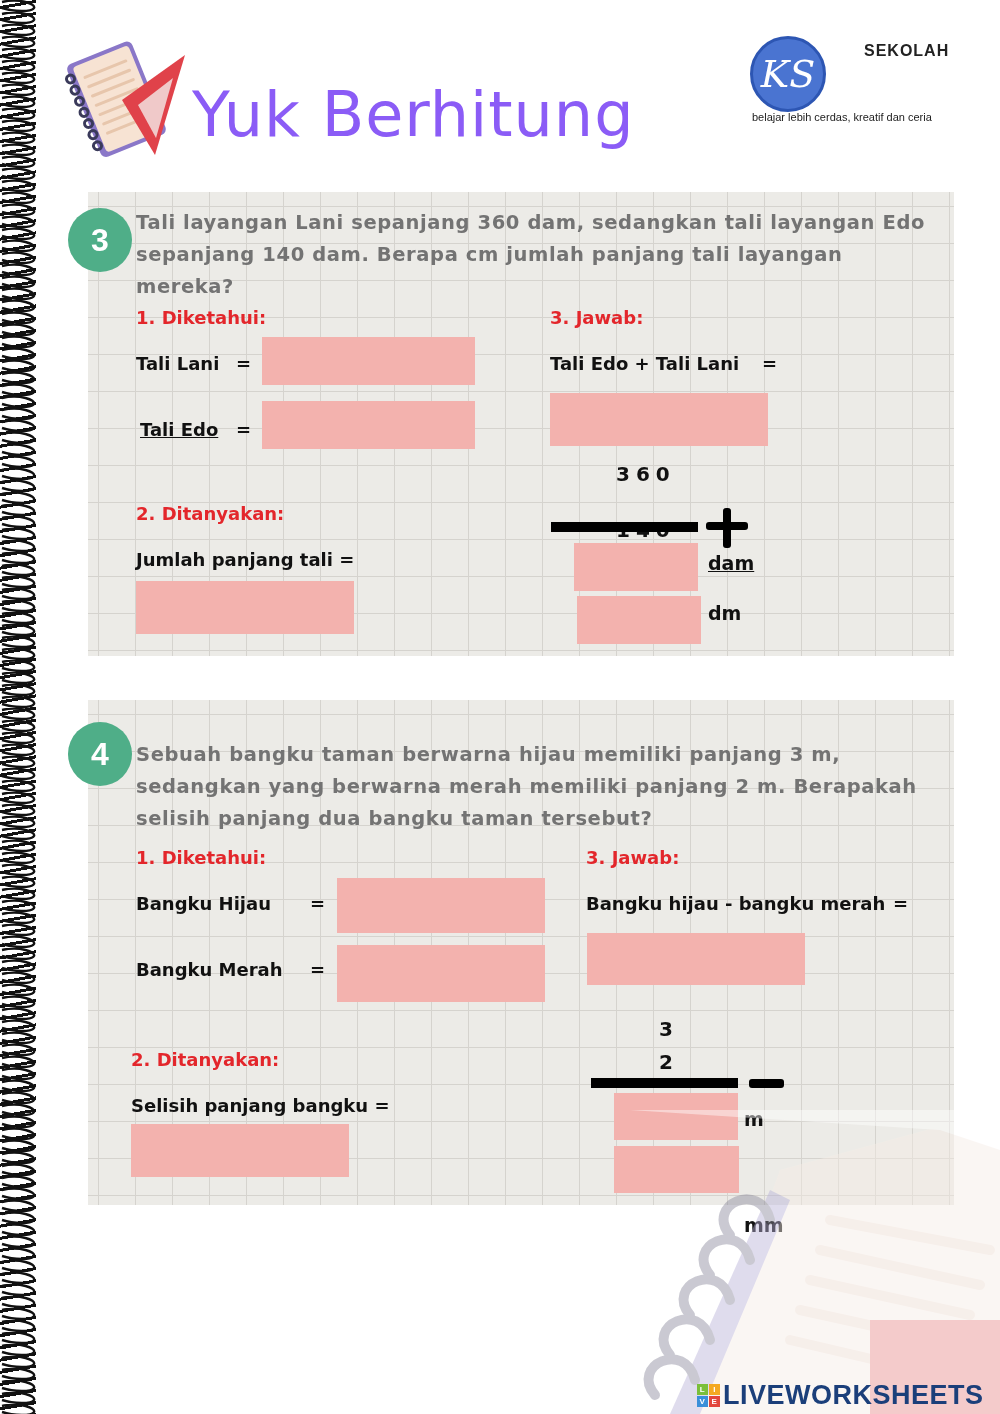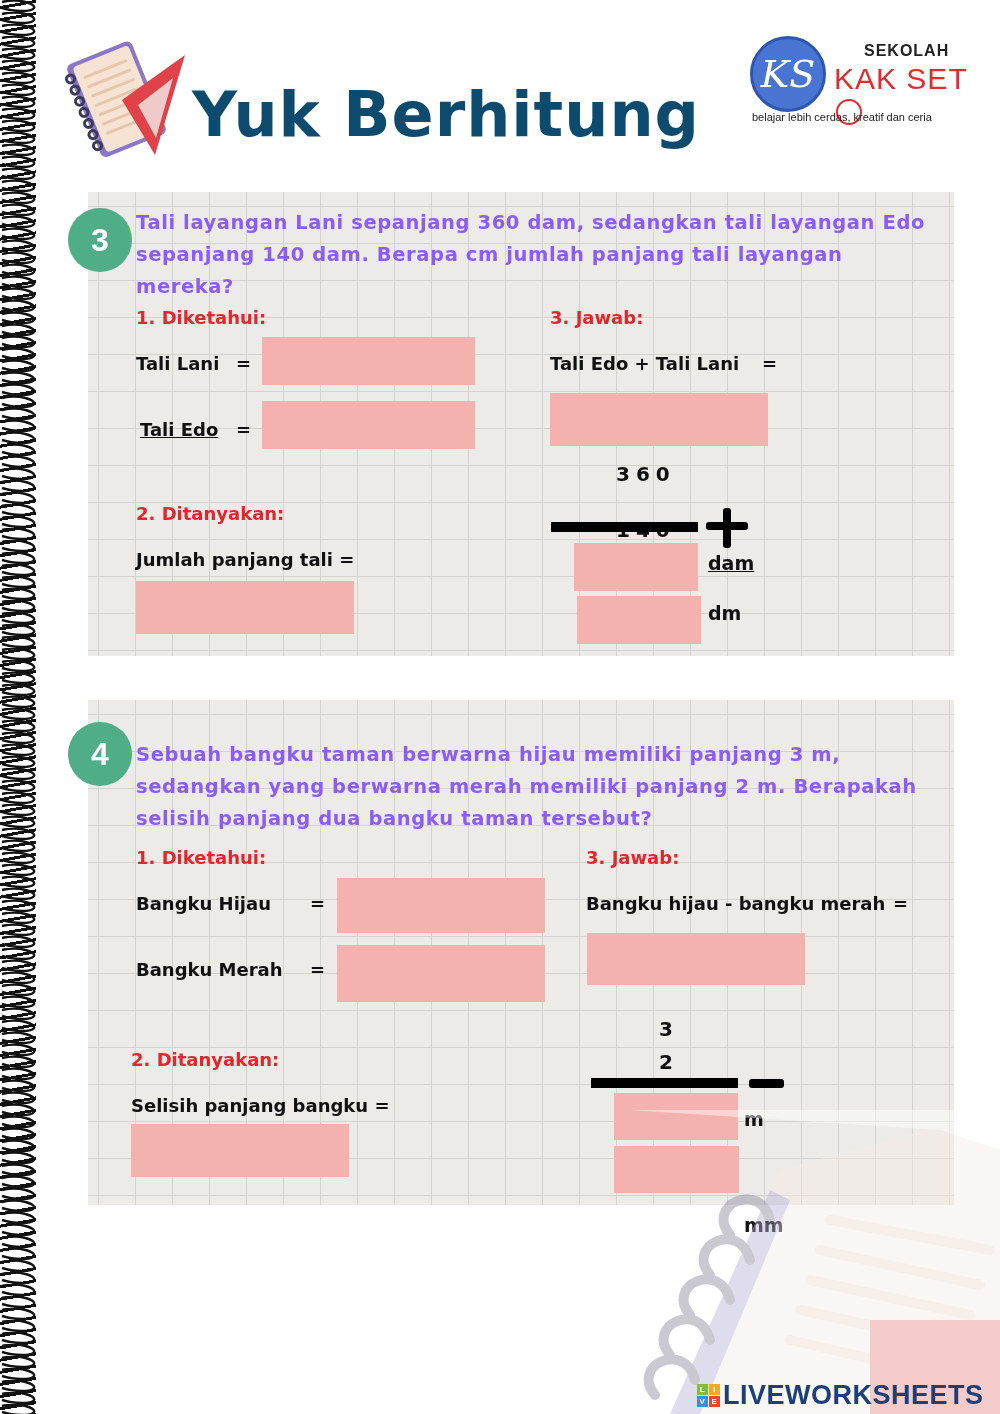--- a/index.html
+++ b/index.html
@@ -5,22 +5,22 @@
   * { box-sizing: border-box; margin: 0; padding: 0; }
   html, body { width: 1000px; height: 1414px; background: #ffffff; overflow: hidden; }
   body { position: relative; font-family: "DejaVu Sans", sans-serif; color: #111; }
 
   .spiral { position: absolute; left: 0; top: 0; width: 40px; height: 1414px;
     background-image: repeating-linear-gradient(170deg, transparent 0 6px, #111 6px 9px, transparent 9px 12px);
     -webkit-mask: linear-gradient(90deg, #000 0 36px, transparent 36px);
   }
 
   .header-art { position: absolute; left: 60px; top: 30px; width: 130px; height: 130px; }
-  .title { position: absolute; left: 192px; top: 78px; font-family: "DejaVu Sans", sans-serif; font-weight: bold;
-    font-size: 62px; letter-spacing: 1px; color: #0c4a6e; }
+  .title { position: absolute; left: 192px; top: 78px; font-family: "DejaVu Sans", sans-serif; font-weight: normal;
+    font-size: 62px; letter-spacing: 1px; color: #8b5cf6; }
 
   .logo { position: absolute; left: 742px; top: 34px; width: 240px; height: 96px; margin-left: 8px; }
   .logo-circle { position: absolute; left: 0; top: 2px; width: 76px; height: 76px; border-radius: 50%;
     background: #4a74d1; border: 3px solid #2d56b3; color: #fff; font-family: "DejaVu Serif", serif;
     font-size: 38px; font-style: italic; display: flex; align-items: center; justify-content: center; }
   .logo-sekolah { position: absolute; left: 114px; top: 8px; font-size: 16px; font-weight: bold; letter-spacing: 1px; color: #222; font-family: "Liberation Sans", sans-serif; }
   .logo-kakseto { position: absolute; left: 84px; top: 28px; font-size: 30px; color: #e42a2a; font-family: "Liberation Sans", sans-serif; letter-spacing: 1px; }
   .logo-smile { display:inline-block; width: 26px; height: 26px; border: 2.5px solid #e42a2a; border-radius:50%; vertical-align: -2px; margin-left: 2px; position: relative; }
   .logo-tag { position: absolute; left: 2px; top: 77px; font-size: 11px; color: #222; white-space: nowrap; font-family: "Liberation Sans", sans-serif; }
 
@@ -32,21 +32,21 @@
     background-size: 37px 37px;
     background-position: 10px 14px;
   }
   .p1 { top: 192px; height: 464px; }
   .p2 { top: 700px; height: 505px; }
 
   .badge { position: absolute; width: 64px; height: 64px; border-radius: 50%; background: #4fae88;
     color: #fff; font-size: 32px; font-weight: bold; display: flex; align-items: center; justify-content: center;
     font-family: "Liberation Sans", sans-serif; }
 
-  .q { position: absolute; font-size: 19.5px; font-weight: bold; line-height: 32px; letter-spacing: 0.6px; color: #8b5cf6; }
+  .q { position: absolute; font-size: 19.5px; font-weight: bold; line-height: 32px; letter-spacing: 0.6px; color: #737373; }
   .red { position: absolute; color: #e3262b; font-size: 18px; font-weight: bold; }
   .lbl { position: absolute; font-size: 18px; font-weight: bold; color: #111; white-space: nowrap; }
   .box { position: absolute; background: #f3b2ae; border: none; outline: none; }
   .num { position: absolute; font-size: 20px; font-weight: bold; letter-spacing: 6px; color: #111; }
   .bar { position: absolute; height: 10px; background: #000; }
   .unit { position: absolute; font-size: 19px; font-weight: bold; color: #111; }
 
   .deco { position: absolute; left: 630px; top: 1110px; width: 370px; height: 304px; overflow: hidden; }
   .lw { position: absolute; left: 697px; top: 1380px; font-size: 27px; font-weight: bold; color: #1b3f7a; font-family: "Liberation Sans", sans-serif; letter-spacing: 0.5px; display:flex; align-items:center; }
   .lw-grid { display:grid; grid-template-columns: 11px 11px; grid-gap: 1px; margin-right: 3px; }
@@ -93,21 +93,20 @@
     <polygon points="125,25 95,125 62,70" fill="#e0424a"></polygon>
     <polygon points="113,48 96,108 78,75" fill="#f0c9c9"></polygon>
   </svg>
 </div>
 
 <div class="title">Yuk Berhitung</div>
 
 <div class="logo">
   <div class="logo-circle">KS</div>
   <div class="logo-sekolah">SEKOLAH</div>
-  <div class="logo-kakseto"><span>KAK SET</span><span class="logo-smile"></span></div>
   <div class="logo-tag">belajar lebih cerdas, kreatif dan ceria</div>
 </div>
 
 <div class="panel p1"></div>
 <div class="badge" style="left:68px; top:208px;">3</div>
 <div class="q" style="left:136px; top:207px; width:790px;">Tali layangan Lani sepanjang 360 dam, sedangkan tali layangan Edo sepanjang 140 dam. Berapa cm jumlah panjang tali layangan mereka?</div>
 
 <div class="red" style="left:136px; top:307px;">1. Diketahui:</div>
 <div class="lbl" style="left:136px; top:353px;">Tali Lani</div>
 <div class="lbl" style="left:236px; top:353px;">=</div>

